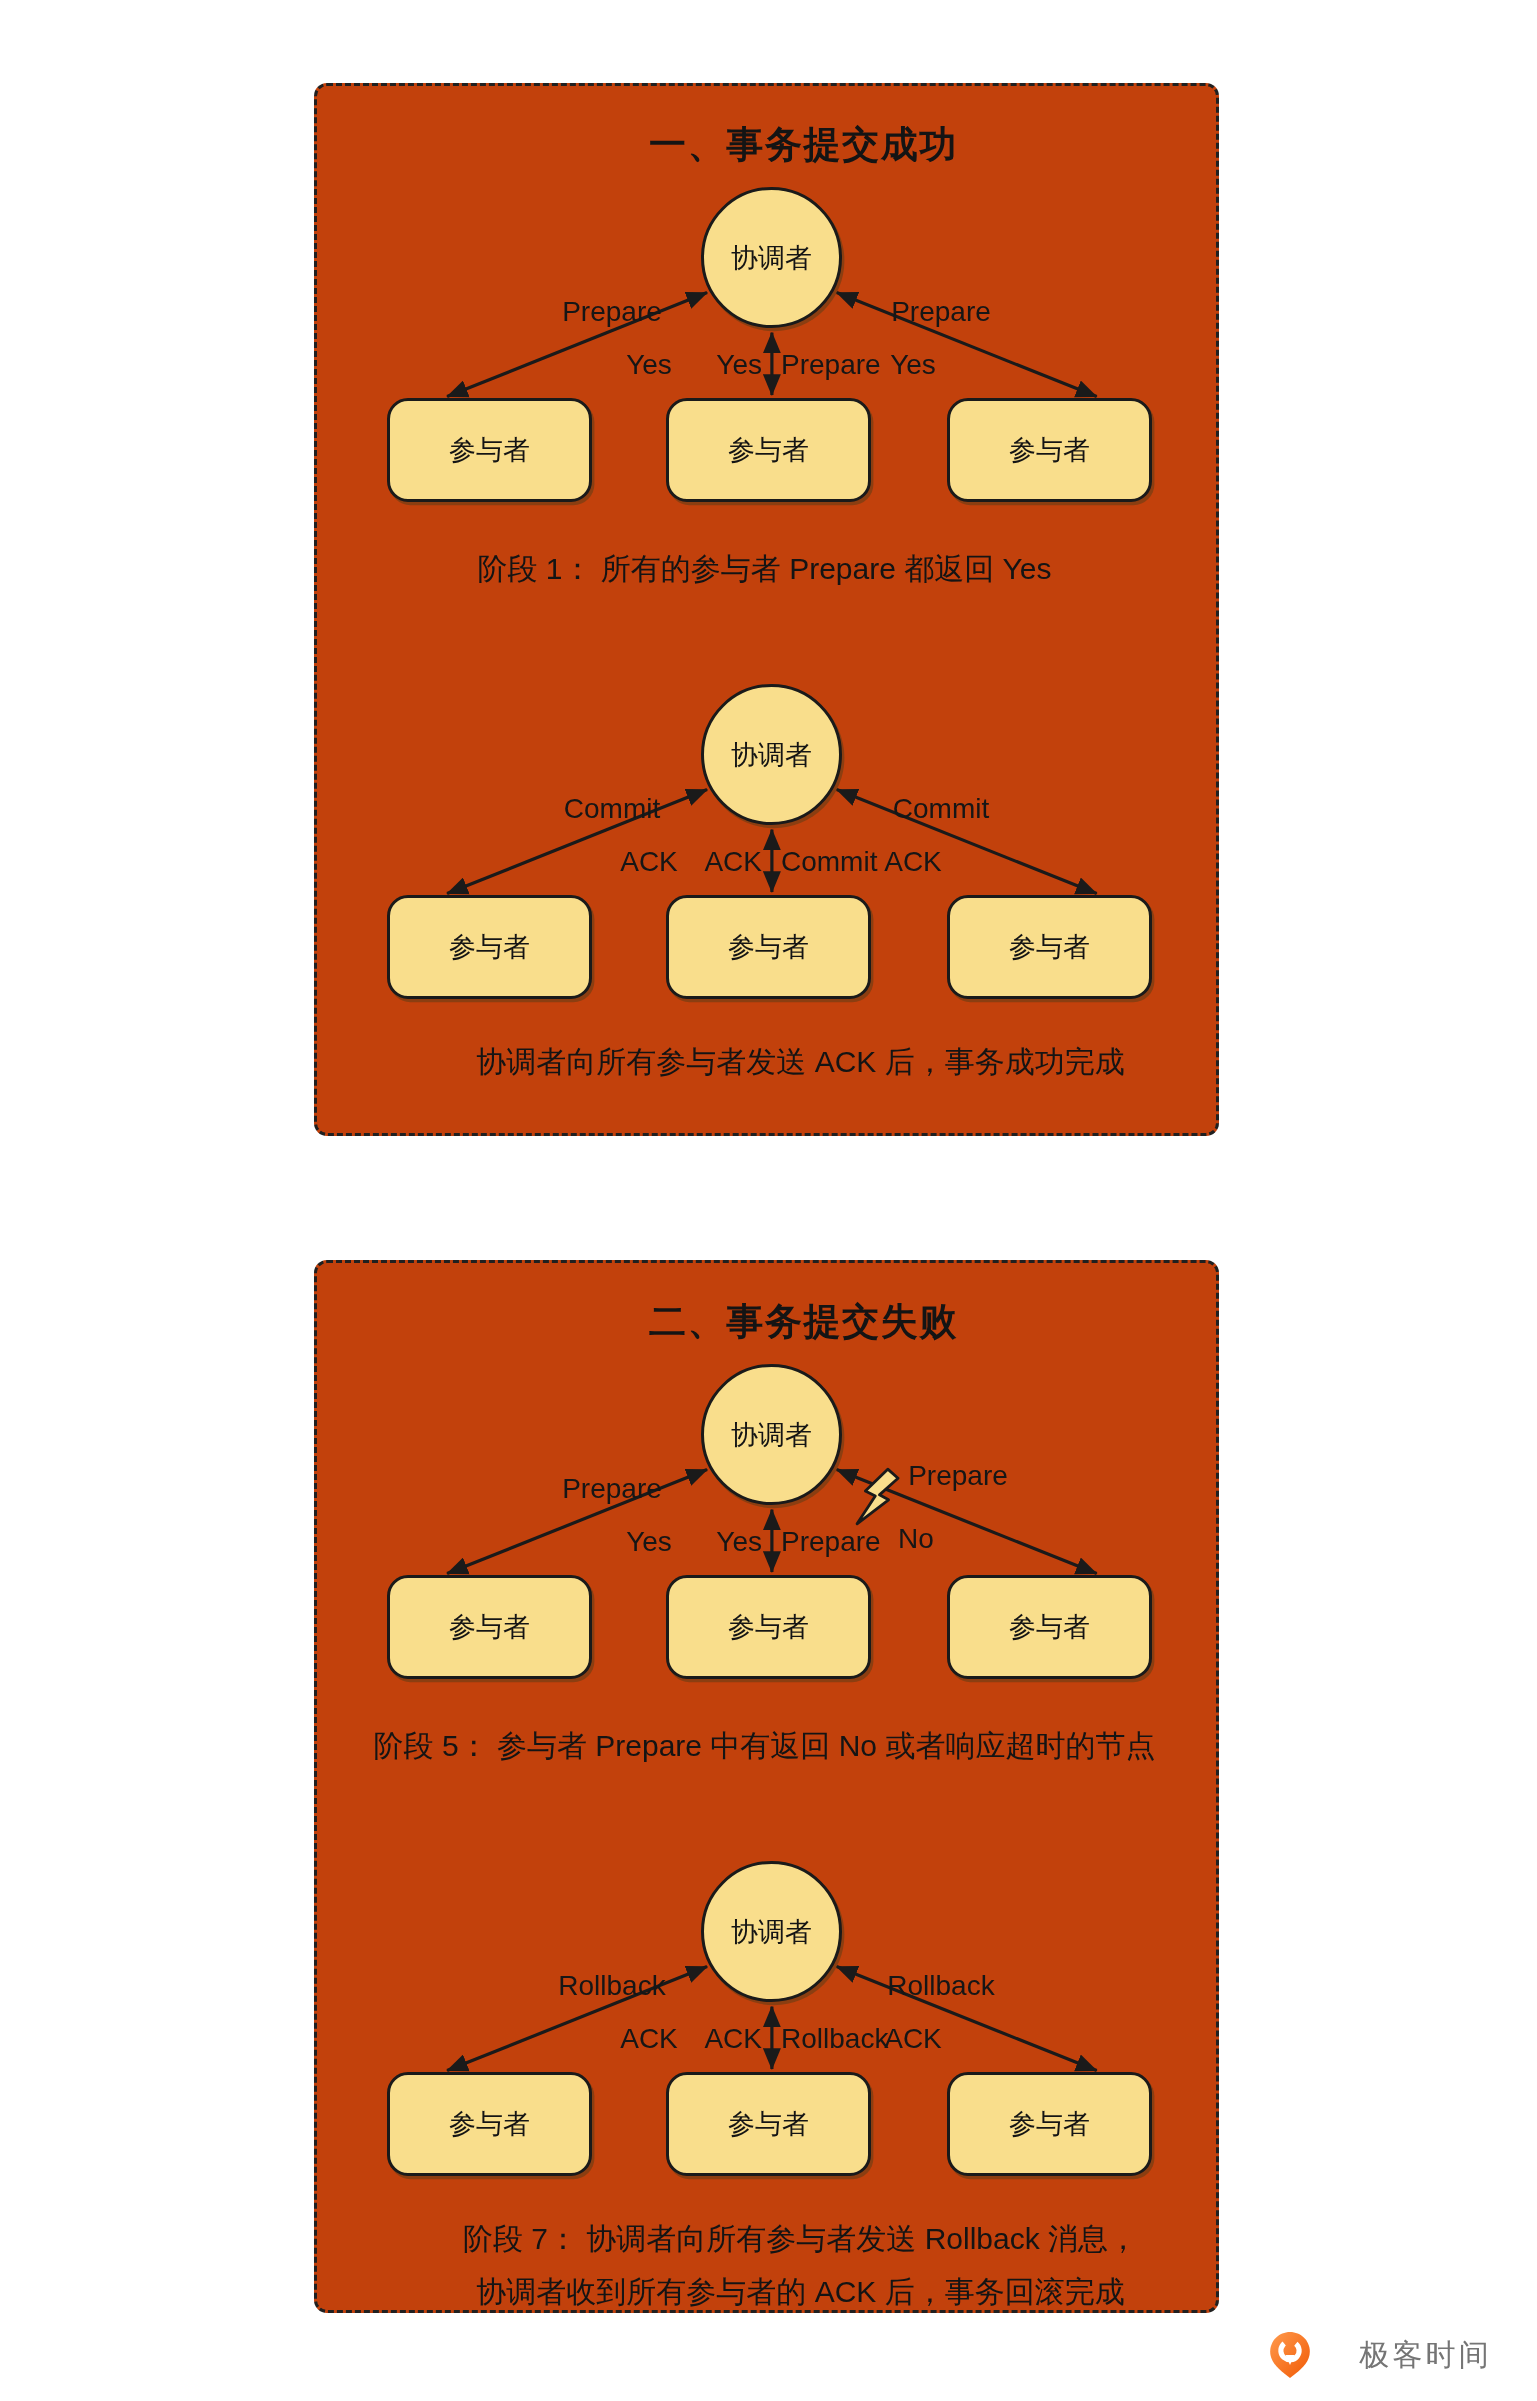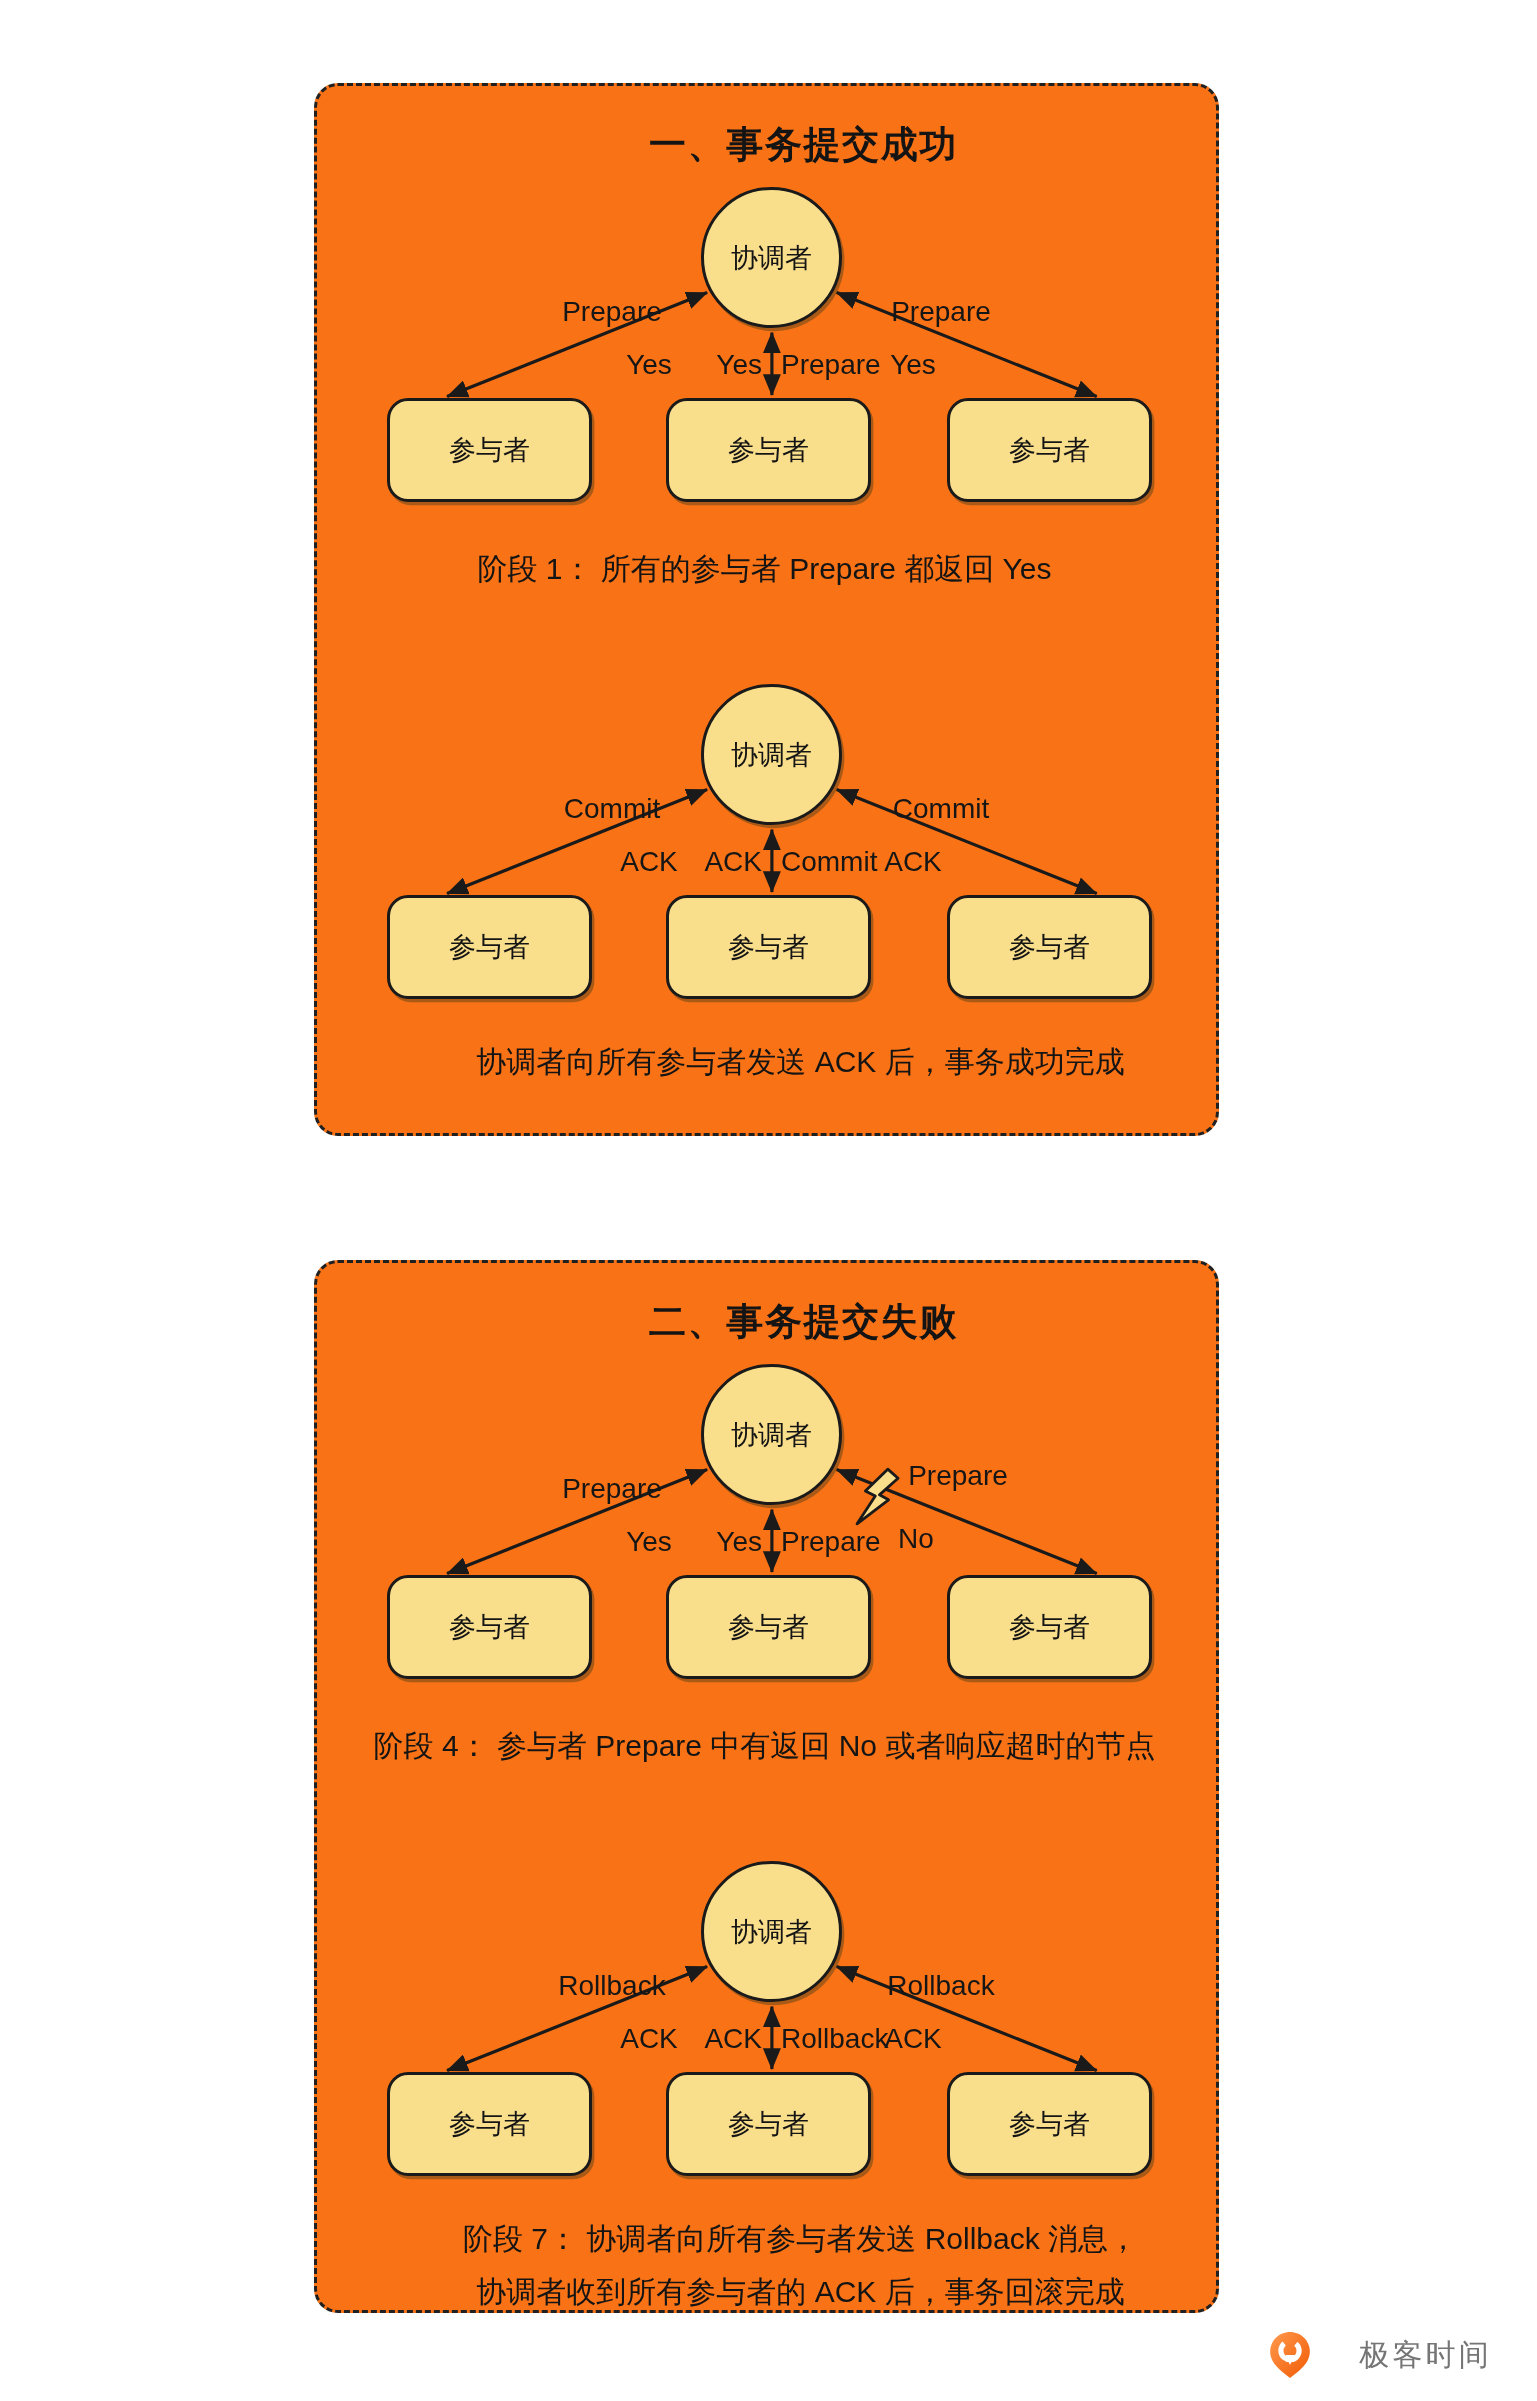--- a/index.html
+++ b/index.html
@@ -1,21 +1,21 @@
 <!DOCTYPE html>
 <html style="font-size:13px"><head>
 <meta charset="utf-8">
 <style>
   html,body{margin:0;padding:0;background:#ffffff;}
   .stage{position:relative;width:1537px;height:2401px;background:#ffffff;overflow:hidden;
          font-family:"Liberation Sans","DejaVu Sans",sans-serif;color:#161616;}
 
   
-  .panel{position:absolute;left:314px;width:905px;height:1053px;background:#f97316;
-         border:3.2px dashed #202020;border-radius:24px;box-sizing:border-box;}
+  .panel{position:absolute;left:314px;width:905px;height:1053px;background:#c2410c;
+         border:3.2px dashed #202020;border-radius:13px;box-sizing:border-box;}
   .panel-success{top:83px;}
   .panel-failure{top:1260px;}
   .panel-title{position:absolute;top:34px;left:0;right:0;text-align:center;
                transform:translateX(37px);font-size:37px;font-weight:700;letter-spacing:1.6px;color:#141414;}
 
   
   .phase{position:absolute;left:0;width:905px;height:320px;}
   .phase-1{top:101px;}
   .phase-2{top:598px;}
   .edges{position:absolute;left:0;top:0;}
@@ -147,21 +147,21 @@
           <span>参与者</span>
         </div>
       <span class="lbl lbl-left-req">Prepare</span>
       <span class="lbl lbl-left-rep">Yes</span>
       <span class="lbl lbl-mid-rep">Yes</span>
       <span class="lbl lbl-mid-req">Prepare</span>
       <span class="lbl lbl-right-rep">No</span>
       <span class="lbl lbl-right-req">Prepare</span>
     </div>
     <div class="caption caption-single">
-      <div class="caption-line">阶段 4： 参与者 Prepare 中有返回 No 或者响应超时的节点</div>
+      <div class="caption-line">阶段 5： 参与者 Prepare 中有返回 No 或者响应超时的节点</div>
 
     </div>
 
     <div class="phase phase-2">
       <svg class="edges" width="905" height="240" viewBox="0 0 1130 300">
         <line x1="162" y1="262" x2="487" y2="132" stroke="#1a1a1a" stroke-width="4" marker-start="url(#ah)" marker-end="url(#ah)"></line>
         <line x1="568" y1="182" x2="568" y2="260" stroke="#1a1a1a" stroke-width="4" marker-start="url(#ah)" marker-end="url(#ah)"></line>
         <line x1="649" y1="132" x2="974" y2="262" stroke="#1a1a1a" stroke-width="4" marker-start="url(#ah)" marker-end="url(#ah)"></line>
       </svg>
       <div class="node coordinator">

